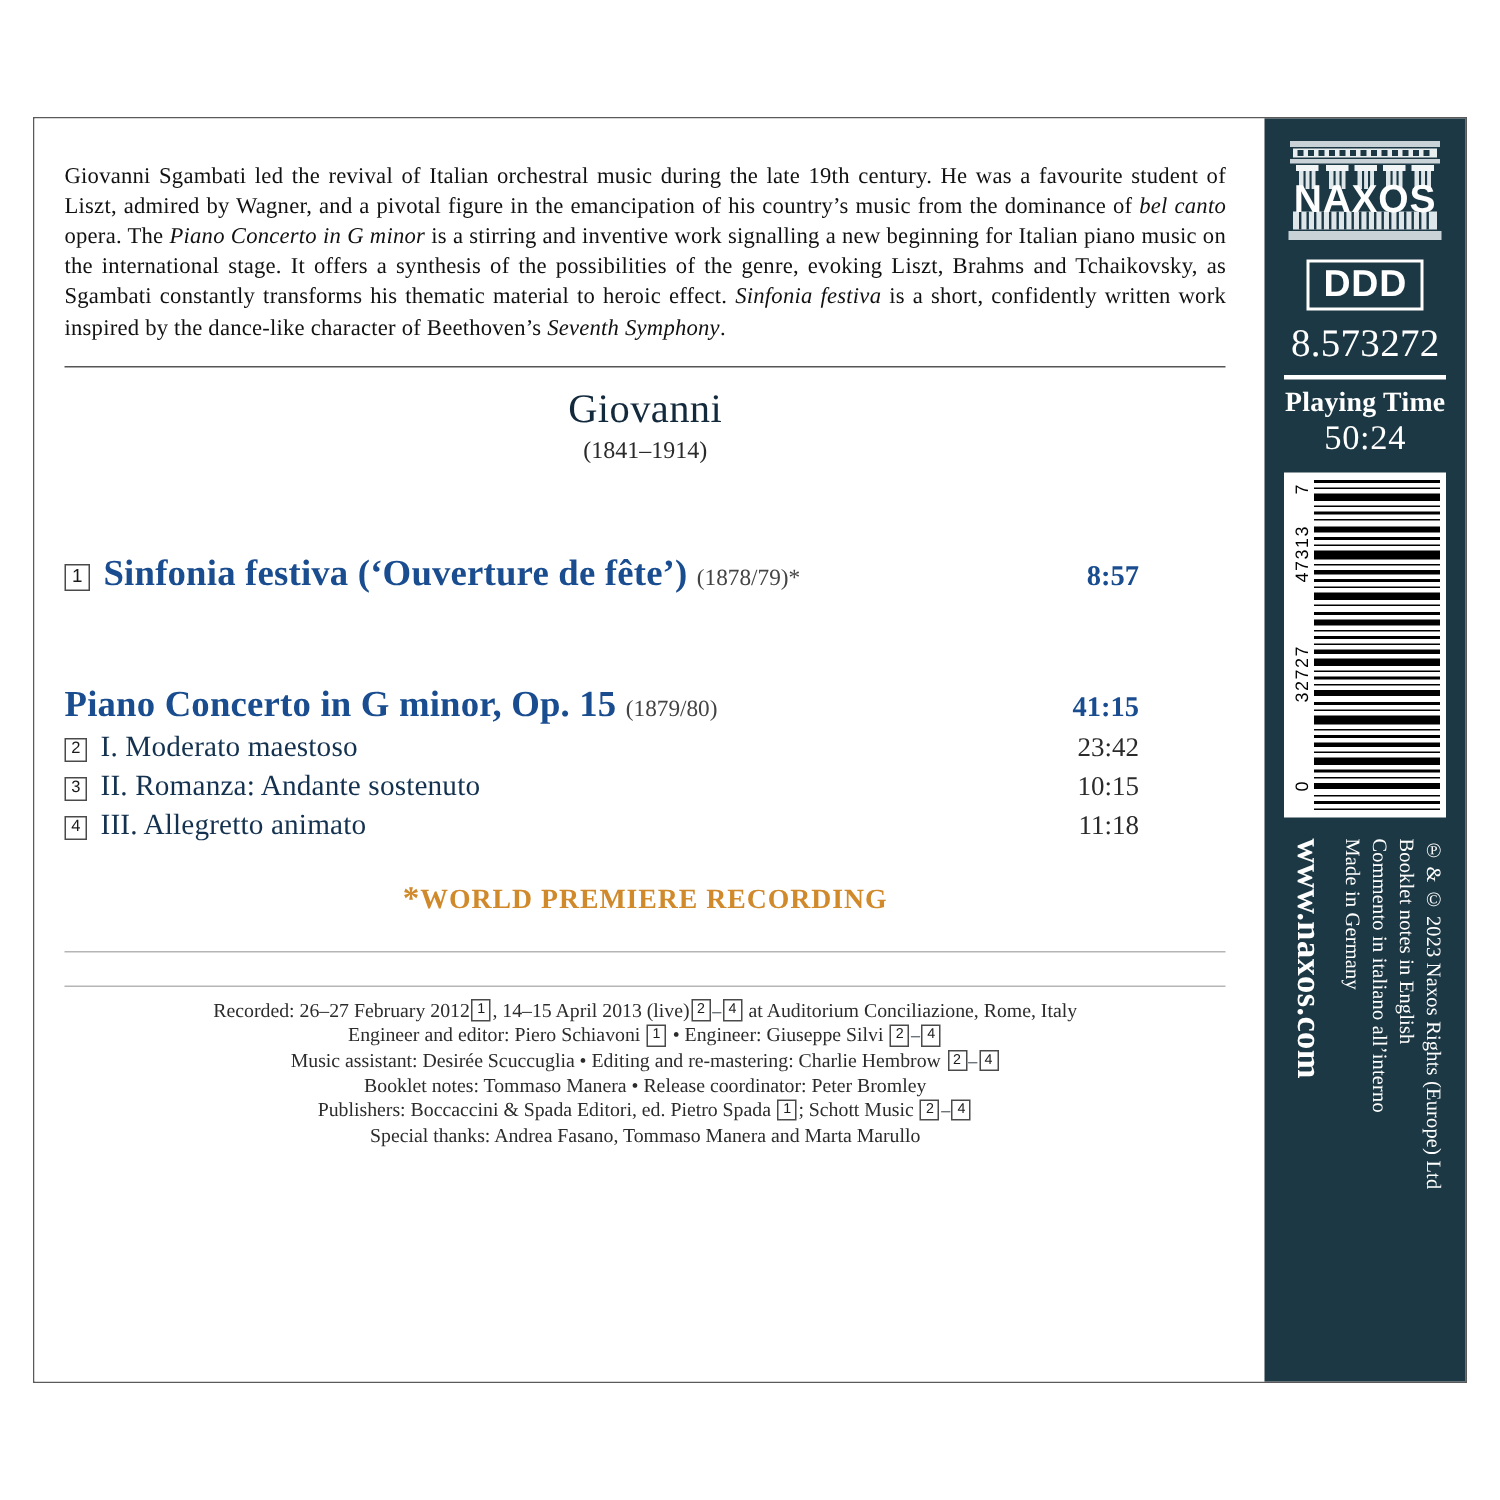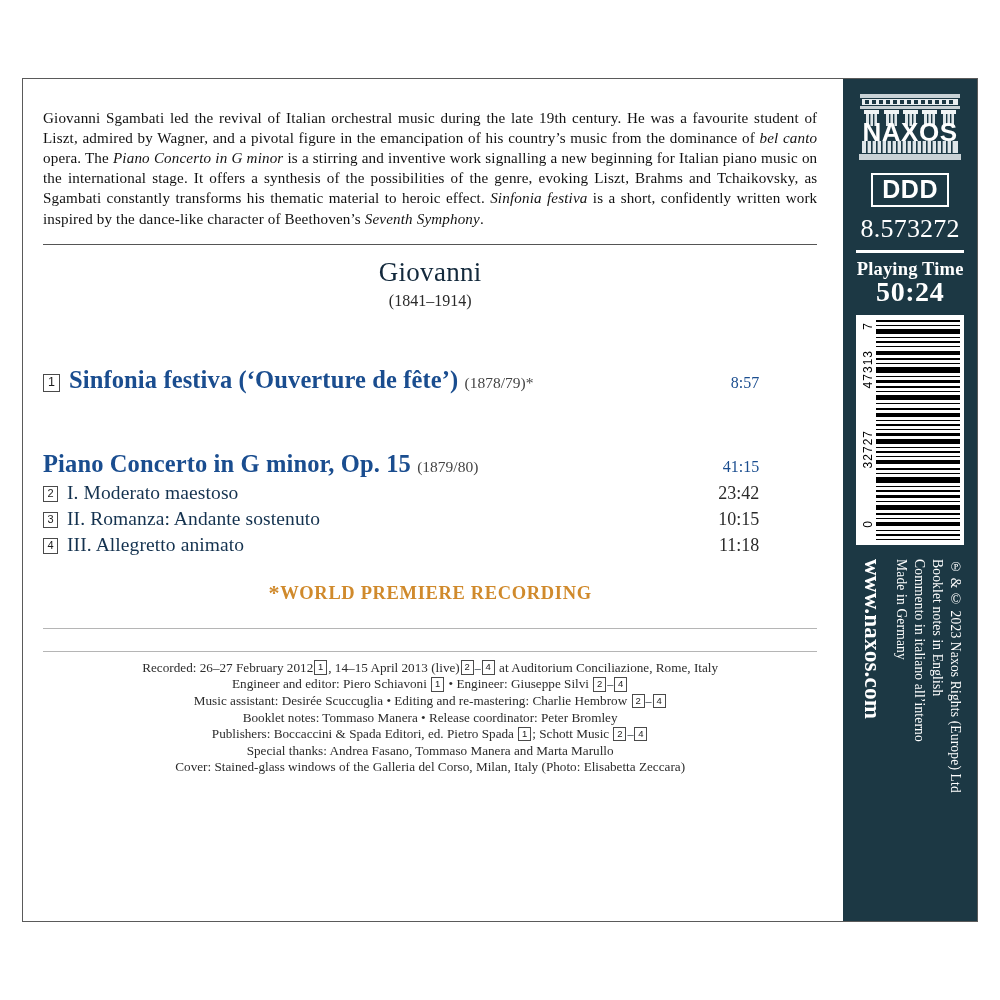--- a/index.html
+++ b/index.html
@@ -76,21 +76,21 @@
   }
   .num.sm{min-width:13px;height:14px;line-height:13px;font-size:11px;}
   .work{
     font-size:24.5px;font-weight:bold;color:#1a4d8f;
     letter-spacing:0.005em;
   }
   .work .yr{font-size:15.5px;font-weight:normal;color:#444;letter-spacing:0;}
   .work .star{font-size:15.5px;font-weight:normal;color:#444;}
   .dur-big{
     margin-left:auto;
-    font-size:16px;font-weight:normal;color:#1a4d8f;
+    font-size:19px;font-weight:bold;color:#1a4d8f;
     padding-right:52px;
     margin-top:48px;
   }
   .grp-row{margin-top:16px;}
   .mvt-row{margin-top:4px;}
   .mvt{
     font-size:19.5px;color:#14324f;letter-spacing:0.005em;
   }
   .dur-sm{
     margin-left:auto;font-size:18px;color:#2b2b2b;
@@ -164,21 +164,21 @@
     font-size:26px;
     letter-spacing:0.2px;
   }
   .side-rule{
     width:108px;height:3px;background:#fff;margin-top:6px;
   }
   .ptime-label{
     margin-top:6px;font-size:18.5px;font-weight:bold;letter-spacing:0.01em;
   }
   .ptime-val{
-    font-size:28px;font-weight:bold;letter-spacing:0.02em;line-height:24px;
+    font-size:23px;font-weight:normal;letter-spacing:0.02em;line-height:24px;
   }
   
   .barcode-wrap{
     margin-top:11px;
     width:108px;height:230px;
     background:#fff;
     position:relative;
     box-sizing:border-box;
     padding:5px 4px 5px 4px;
     display:flex;
@@ -277,21 +277,20 @@
 
       <div><span>Engineer and editor: Piero Schiavoni</span> <span class="num">1</span> <span>• Engineer: Giuseppe Silvi</span> <span class="num">2</span><span class="dash">–</span><span class="num">4</span></div>
 
       <div><span>Music assistant: Desirée Scuccuglia • Editing and re-mastering: Charlie Hembrow</span> <span class="num">2</span><span class="dash">–</span><span class="num">4</span></div>
 
       <div>Booklet notes: Tommaso Manera • Release coordinator: Peter Bromley</div>
 
       <div><span>Publishers: Boccaccini &amp; Spada Editori, ed. Pietro Spada</span> <span class="num">1</span><span>; Schott Music</span> <span class="num">2</span><span class="dash">–</span><span class="num">4</span></div>
 
       <div>Special thanks: Andrea Fasano, Tommaso Manera and Marta Marullo</div>
-      <div>Cover: Stained-glass windows of the Galleria del Corso, Milan, Italy (Photo: Elisabetta Zeccara)</div>
     </div>
   </div>
 
   <div class="side">
 
     <div class="logo">
       <svg width="104" height="72" viewBox="0 0 104 72">
 
         <rect x="2" y="1" width="100" height="4" fill="#c9d2d6"></rect>
 

